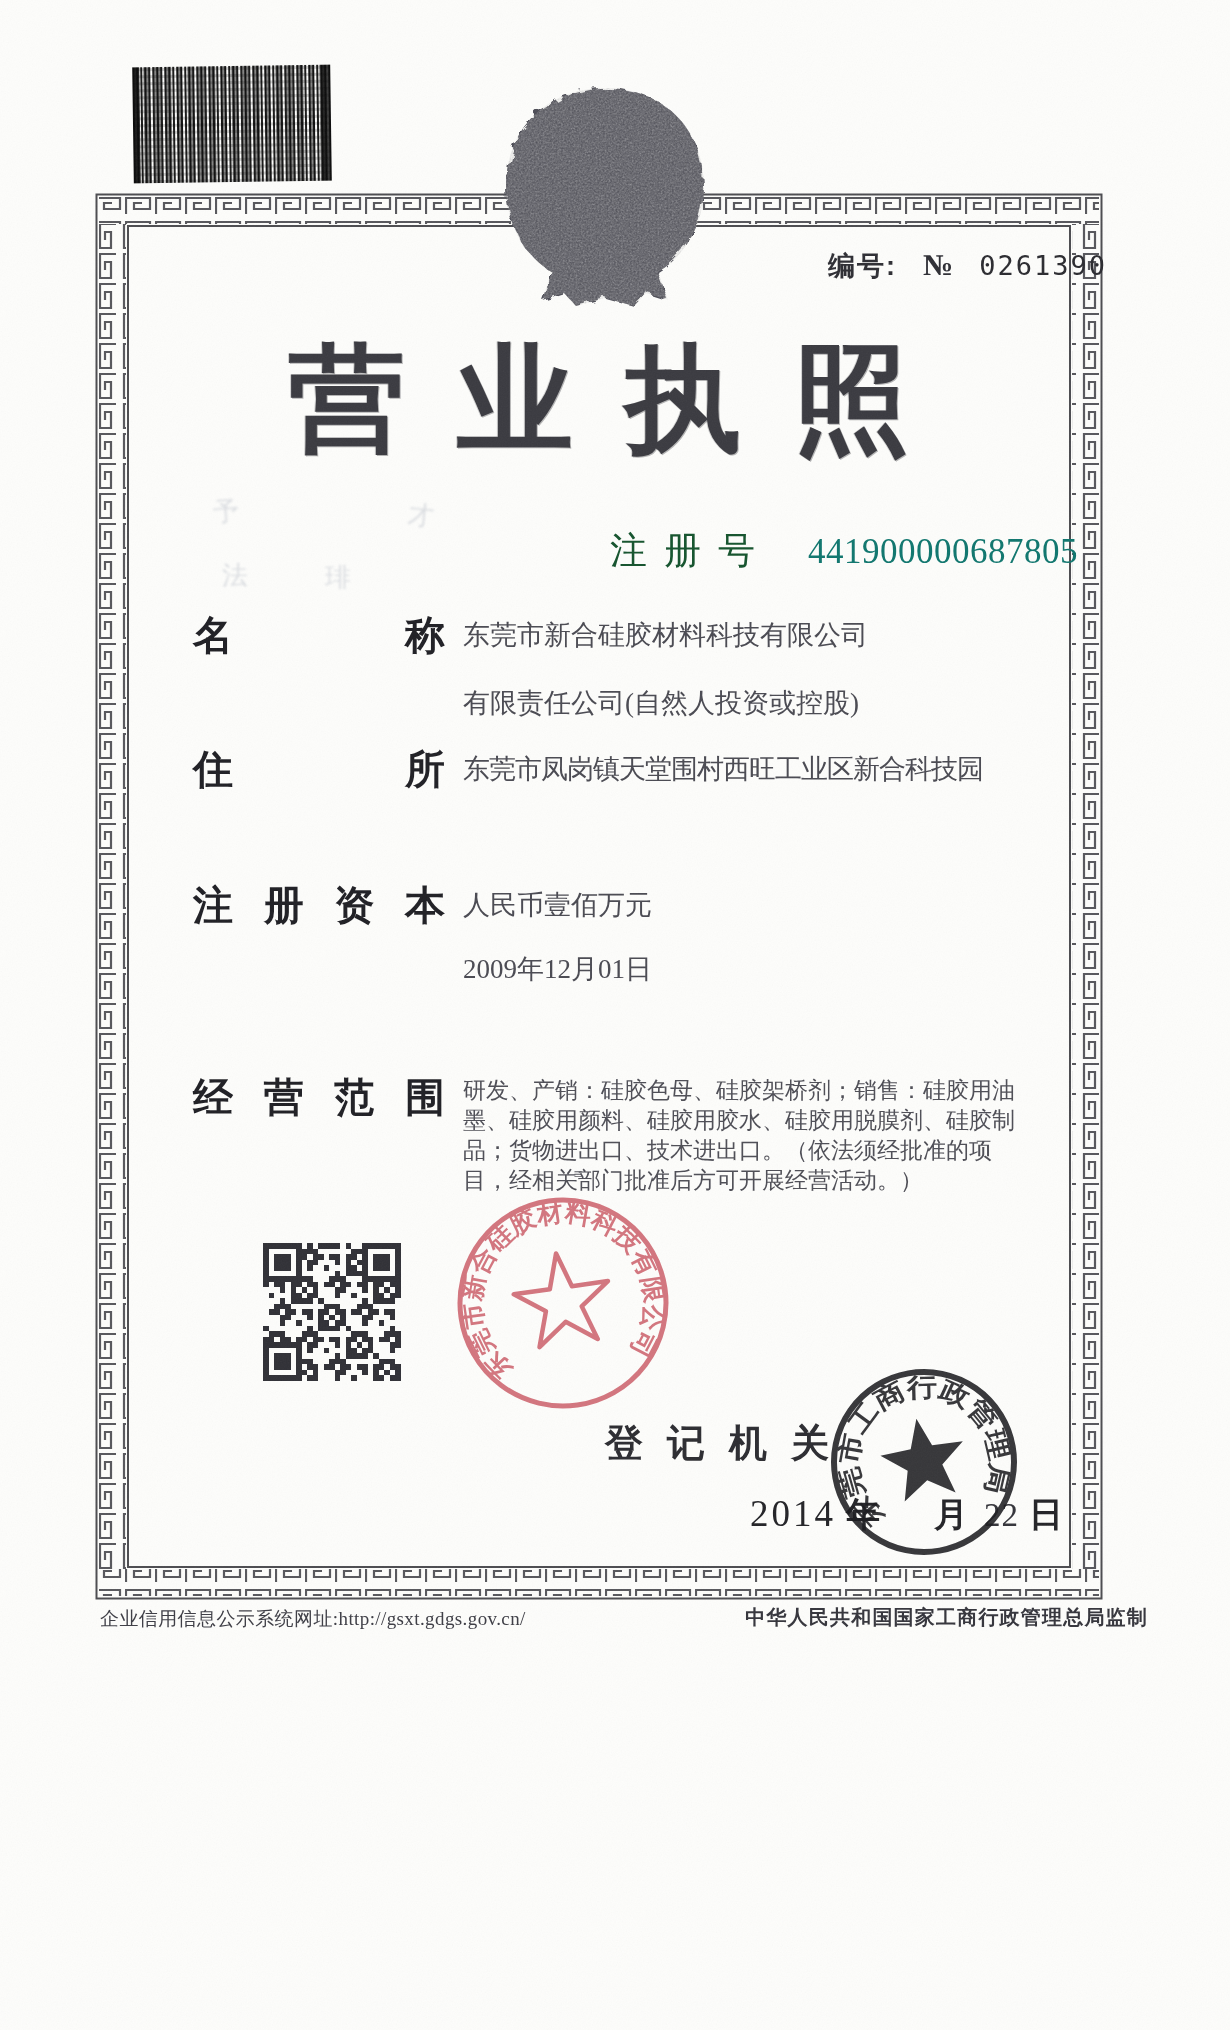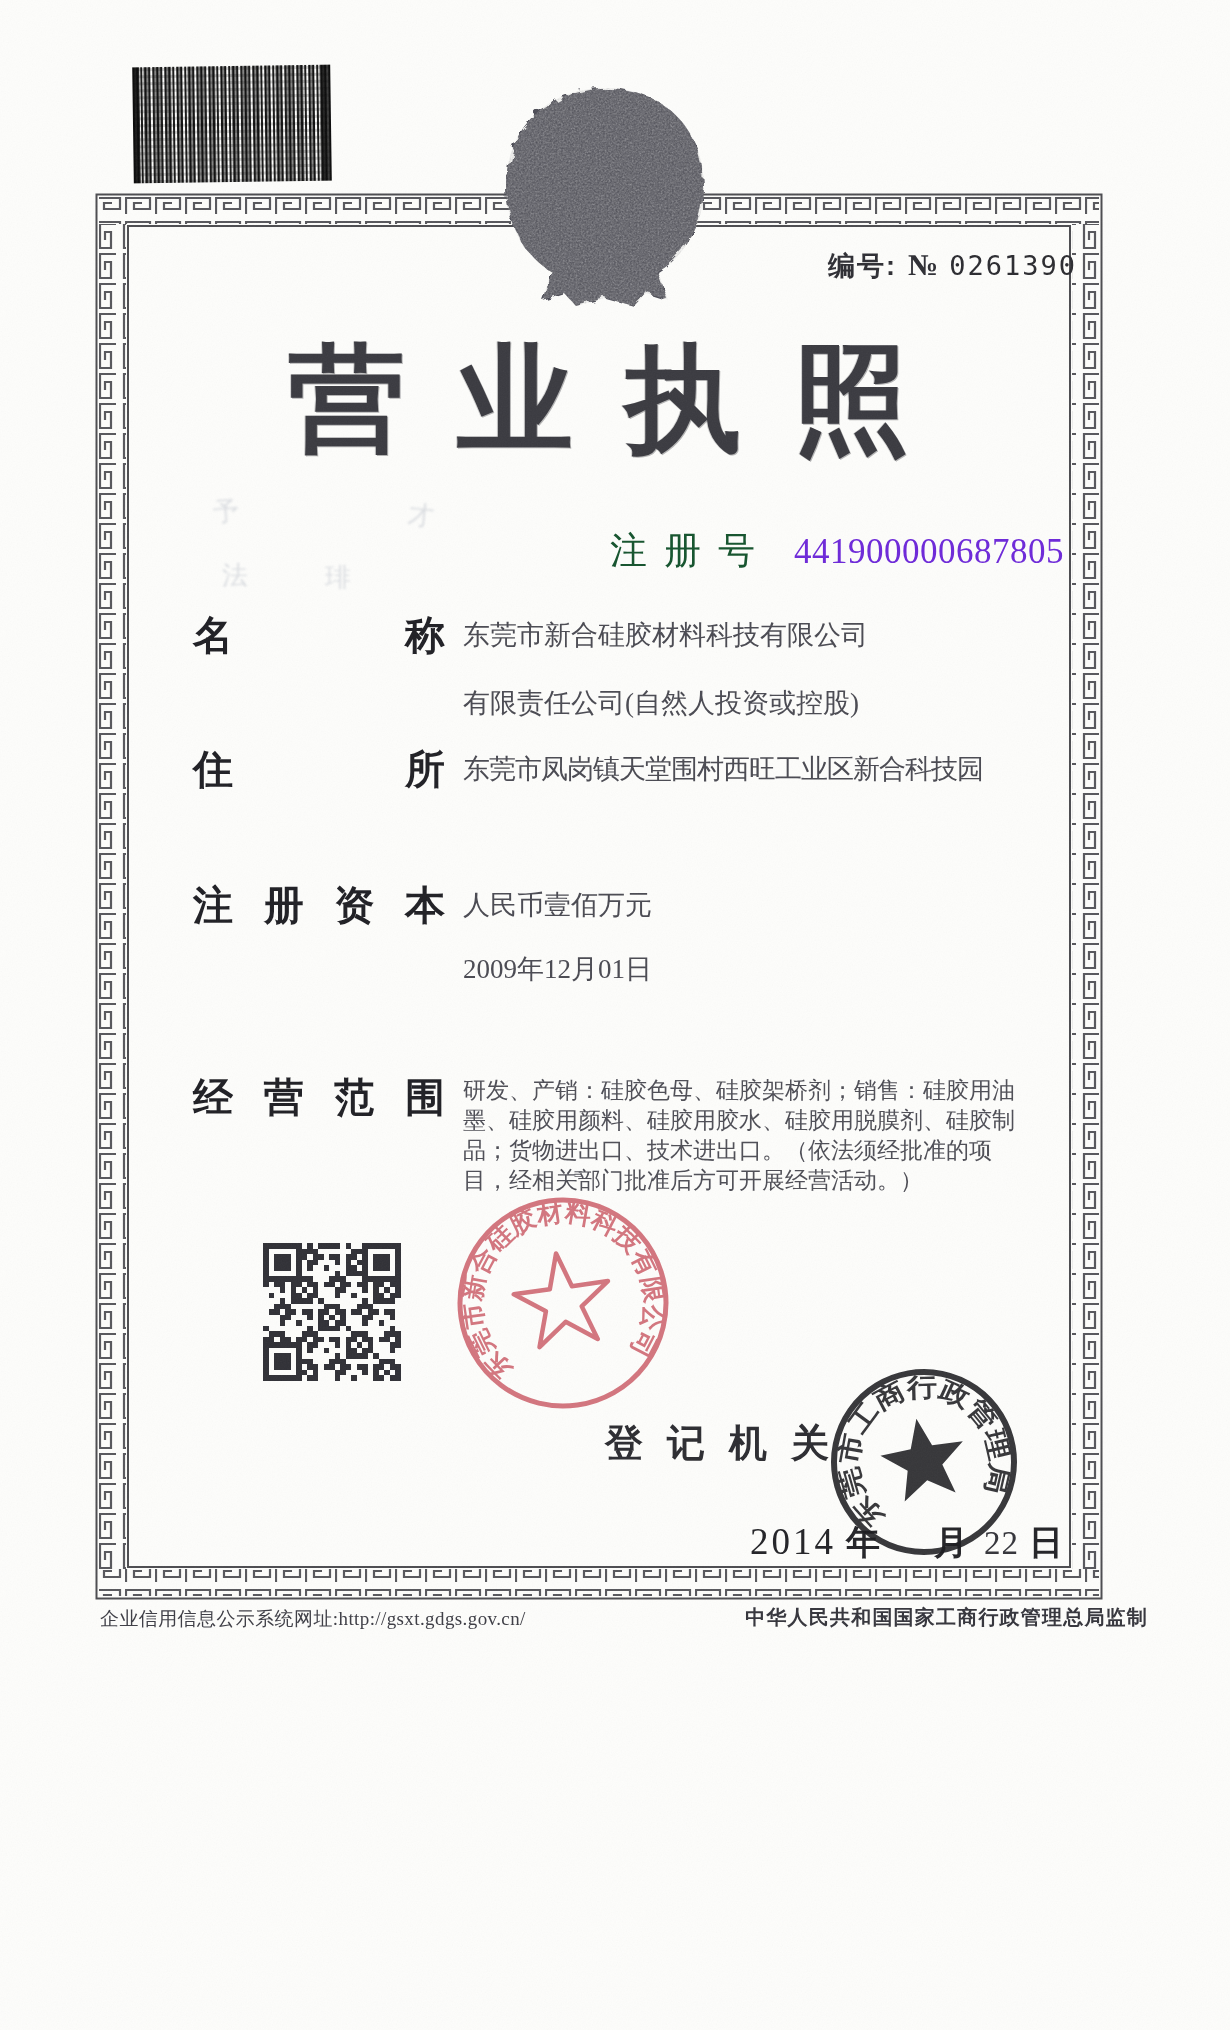--- a/index.html
+++ b/index.html
@@ -23,37 +23,37 @@
     transform:rotate(-.8deg);
   }
 
   
   .frame{left:95px;top:193px;}
 
   
   .emblem{left:496px;top:86px;}
 
   
-  .serial{left:828px;top:248px;display:flex;align-items:baseline;gap:11px;color:#2e2e34;}
+  .serial{left:828px;top:248px;display:flex;align-items:baseline;gap:26px;color:#2e2e34;}
   .serial .lbl{font-size:27px;font-weight:600;letter-spacing:2px;}
   .serial .nosym{font-family:"Liberation Serif",serif;font-weight:700;font-size:30px;}
   .serial .num{font-family:"DejaVu Sans Mono","Liberation Mono",monospace;font-size:27px;letter-spacing:2px;color:#2b2b30;}
 
   
   .title{
     left:95px;top:322px;width:1008px;text-align:center;
     font-size:116px;font-weight:900;color:#3a3a40;
     letter-spacing:.45em;padding-left:.45em;box-sizing:border-box;
     text-shadow:1px 1px 0 rgba(70,70,75,.4), -1px 0 0 rgba(70,70,75,.25);
   }
 
   
   .regno{left:610px;top:526px;display:flex;align-items:baseline;}
   .regno .lbl{font-size:37px;font-weight:400;letter-spacing:17px;color:#14532d;}
-  .regno .val{font-family:"Liberation Serif",serif;font-size:35px;color:#6d28d9;margin-left:22px;letter-spacing:.5px;}
+  .regno .val{font-family:"Liberation Serif",serif;font-size:35px;color:#0f766e;margin-left:36px;letter-spacing:.5px;}
 
   
   .fields{left:193px;top:0;width:830px;height:1250px;}
   .frow{position:absolute;left:0;width:830px;}
   .frow .flabel{
     display:inline-block;width:252px;font-size:40px;font-weight:700;color:#1f1f24;
     text-align:justify;text-align-last:justify;
   }
   .frow .fvalue{
     position:absolute;left:270px;top:9px;width:560px;
@@ -75,21 +75,21 @@
 
   
   .company-seal{left:452px;top:1192px;}
   .registry-seal{left:826px;top:1364px;}
 
   
   .registry-office{left:605px;top:1418px;font-size:38px;font-weight:700;
       letter-spacing:24px;color:#2c2c31;}
   .issue-date{left:750px;top:1492px;display:flex;align-items:baseline;color:#232327;
       font-family:"Liberation Serif",serif;}
-  .issue-date .y{font-size:37px;letter-spacing:3px;margin-top:28px;}
+  .issue-date .y{font-size:37px;letter-spacing:3px;}
   .issue-date .u{font-size:34px;font-weight:600;margin-left:10px;}
   .issue-date .gap{width:44px;}
   .issue-date .d{font-size:33px;margin-left:16px;letter-spacing:1px;color:#34343a;}
   .issue-date .u2{font-size:34px;font-weight:600;margin-left:10px;}
 
   
   .footer-left{left:100px;top:1606px;font-family:"Liberation Serif",serif;
       font-size:19px;color:#3d3d45;letter-spacing:.4px;}
   .footer-right{right:82px;top:1604px;font-family:"Liberation Serif",serif;
       font-size:20px;font-weight:600;color:#35353c;letter-spacing:1.2px;}

